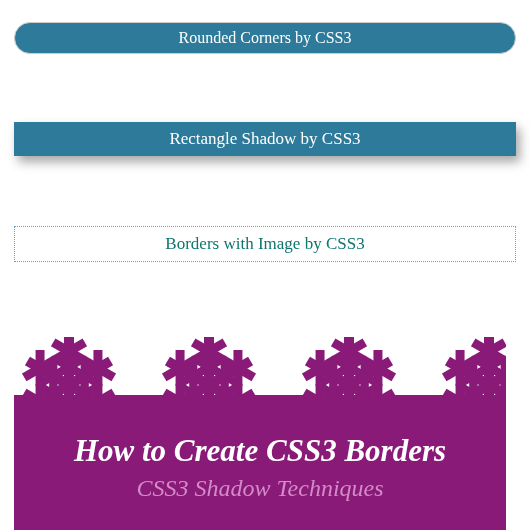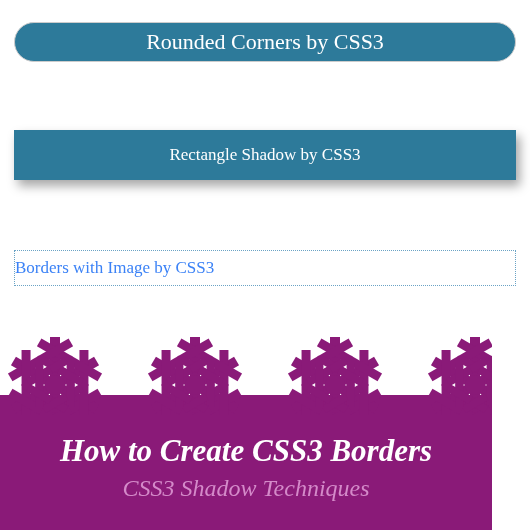--- a/index.html
+++ b/index.html
@@ -14,43 +14,44 @@
     .demo-area {
       padding: 22px 14px 0 14px;
     }
     .rounded-box {
       background: #2d7a9a;
       color: #ffffff;
       border-radius: 20px;
       border: 1px solid #cccccc;
       text-align: center;
       padding: 6px 0;
-      font-size: 22px;
+      font-size: 16px;
       margin-bottom: 68px;
     }
     .shadow-box {
       background: #2d7a9a;
       color: #ffffff;
       text-align: center;
-      padding: 15px 0;
+      padding: 7px 0;
       font-size: 17px;
       box-shadow: 4px 6px 10px rgba(0,0,0,0.35);
       margin-bottom: 70px;
     }
     .image-border-box {
-      color: #3b82f6;
+      color: #0f766e;
+      text-align: center;
       padding: 7px 0;
       font-size: 17px;
       border: 1px dotted #6aa3c5;
       background: #ffffff;
     }
     .footer {
       position: absolute;
       bottom: 0;
-      left: 0;
+      left: 14px;
       width: 492px;
     }
     .snowflake-row {
       position: relative;
       height: 98px;
       width: 100%;
       overflow: hidden;
     }
     .snowflake-row svg {
       display: block;

